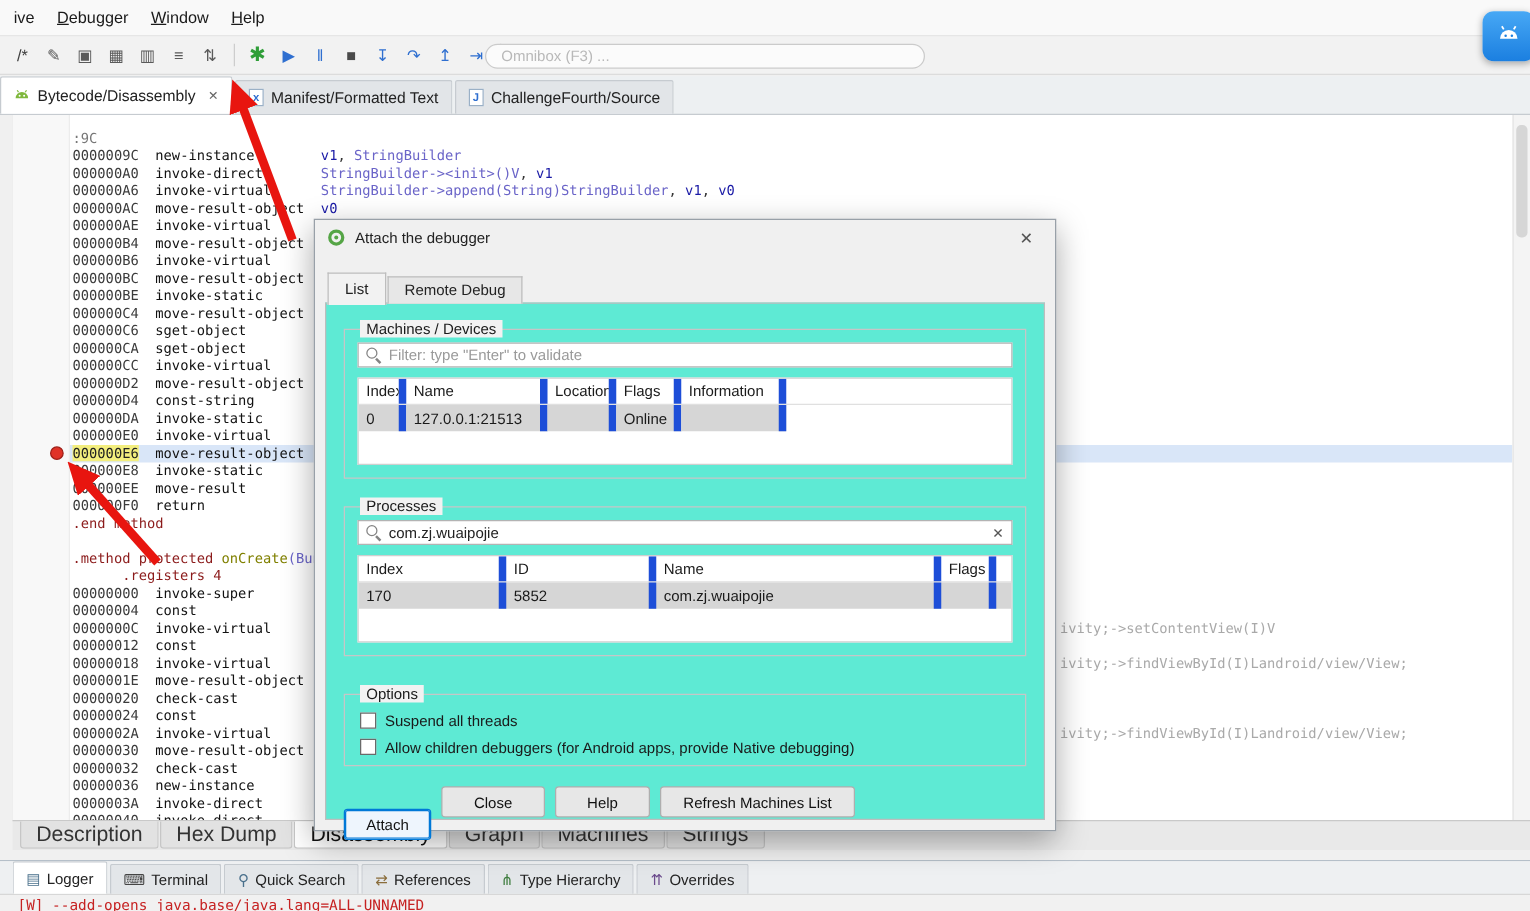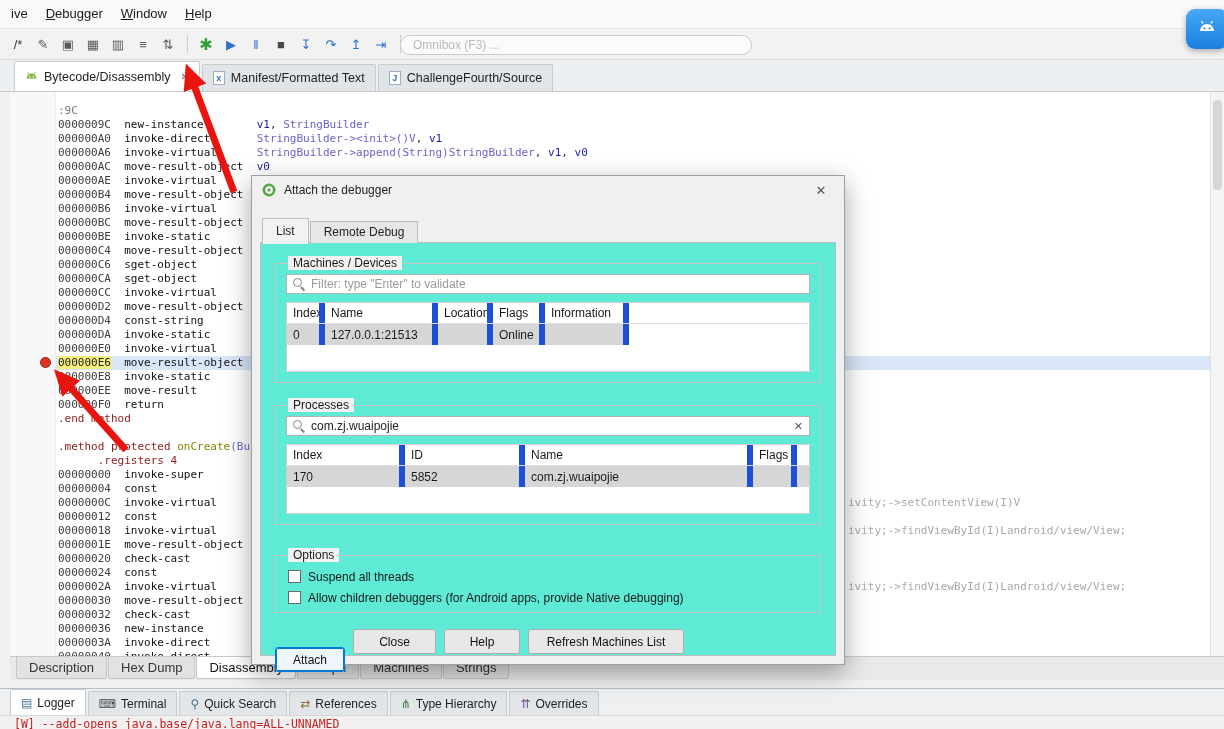--- a/index.html
+++ b/index.html
@@ -10,46 +10,46 @@
   
   .menubar{position:absolute;left:0;top:0;right:0;height:28px;background:#f9f9f9;display:flex;align-items:center;padding-left:2px;font-size:13px}
   .menu-item{padding:0 9px;line-height:26px;cursor:default}
   .mn-u{text-decoration:underline}
 
   
   .toolbar{position:absolute;left:0;top:28px;right:0;height:32px;background:#f2f2f2;border-top:1px solid #e6e6e6;border-bottom:1px solid #dcdcdc;display:flex;align-items:center;padding-left:6px}
   .tb-icons{display:flex;align-items:center}
   .tb-icon{display:inline-flex;width:24px;height:24px;align-items:center;justify-content:center;font-size:13px;margin-right:1px;border-radius:3px;cursor:default}
   .tb-sep{width:1px;height:18px;background:#cdcdcd;margin:0 6px}
-  .omnibox{position:absolute;left:400px;top:6px;width:352px;height:20px;border:1px solid #cbcbcb;border-radius:10px;background:#fbfbfb;font-size:12px;padding:0 12px;color:#333;font-family:"Liberation Sans",sans-serif;outline:none}
+  .omnibox{position:absolute;left:388px;top:6px;width:352px;height:20px;border:1px solid #cbcbcb;border-radius:10px;background:#fbfbfb;font-size:12px;padding:0 12px;color:#333;font-family:"Liberation Sans",sans-serif;outline:none}
   .omnibox::placeholder{color:#b9b9b9}
 
   
-  .doc-tabbar{position:absolute;left:0;top:61px;right:0;height:31px;background:#edf0f2;border-bottom:1px solid #c6cbd0;display:flex;align-items:flex-end;padding-left:14px}
+  .doc-tabbar{position:absolute;left:0;top:61px;right:0;height:31px;background:#edf0f2;border-bottom:1px solid #c6cbd0;display:flex;align-items:flex-end;}
   .doc-tab{display:flex;align-items:center;gap:6px;height:27px;padding:0 10px;font-size:12.5px;color:#222;background:#e2e5e8;border:1px solid #c6cbd0;border-bottom:none;margin-right:2px;border-radius:2px 2px 0 0;cursor:default}
   .doc-tab.active{background:#ffffff;height:30px;position:relative;z-index:2}
   .file-badge{display:inline-grid;place-items:center;width:12px;height:14px;border:1px solid #9ab0c6;background:#fff;color:#2f6fd0;font-size:9px;font-weight:bold}
   .tab-close{font-size:10px;color:#666;margin-left:4px}
 
   
   .code-bg{position:absolute;left:10px;top:92px;right:0;height:564px;background:#fff;border-left:1px solid #d0d0d0}
   .gutter{position:absolute;left:10px;top:92px;width:46px;height:564px;background:#f8f8f8;border-right:1px solid #ececec}
   .bp-dot{position:absolute;left:40px;width:11px;height:11px;border-radius:50%;background:#e03227;border:1px solid #9e1f18;display:none;z-index:3}
   .code-lines{position:absolute;left:56px;top:92px;right:14px;height:564px;padding-top:12px;overflow:hidden;font-family:"DejaVu Sans Mono","Liberation Mono",monospace;font-size:11px}
   .code-line{height:14px;line-height:14px;padding-left:2px;white-space:pre}
   .code-line.hl{background:#d9e6f8}
   .tk-a{color:#3c3c3c}.tk-m{color:#111}.tk-r{color:#1a1aa6}.tk-t{color:#6a64c8}.tk-k{color:#8b1a1a}.tk-f{color:#808000}.tk-l{color:#777}.tk-p{color:#333}
   .tk-ay{color:#222;background:#f3ee7e}
   .code-fragment{position:absolute;left:848px;font-family:"DejaVu Sans Mono","Liberation Mono",monospace;font-size:11px;color:#a9a9a9;white-space:pre;height:14px;line-height:14px}
   .v-scroll{position:absolute;right:0;top:92px;width:14px;height:564px;background:#f4f4f4;border-left:1px solid #e3e3e3}
   .v-thumb{position:absolute;left:2px;top:8px;width:9px;height:90px;background:#d6d6d6;border-radius:4px}
 
   
   .viewtabs{position:absolute;left:10px;top:656px;right:0;height:24px;background:#e9e9e9;border-top:1px solid #c9c9c9;display:flex;align-items:flex-start;padding-left:6px}
-  .viewtab{height:22px;line-height:21px;padding:0 12px;font-size:13px;color:#333;background:#e2e2e2;border:1px solid #c6c6c6;border-top:none;margin-right:1px;border-radius:0 0 3px 3px;cursor:default}
+  .viewtab{height:22px;line-height:21px;padding:0 12px;font-size:17px;color:#333;background:#e2e2e2;border:1px solid #c6c6c6;border-top:none;margin-right:1px;border-radius:0 0 3px 3px;cursor:default}
   .viewtab.active{background:#fff;color:#111}
 
   
   .bottombar{position:absolute;left:0;top:688px;right:0;height:41px;background:#f1f1f1;border-top:1px solid #b5bfc9}
   .btabs{display:flex;align-items:flex-end;height:27px;padding-left:10px;background:#eef0f2;border-bottom:1px solid #d7d7d7}
   .btab{display:flex;align-items:center;gap:5px;height:24px;padding:0 10px;font-size:12px;color:#222;background:#e3e6e9;border:1px solid #c6cbd0;border-bottom:none;margin-right:2px;border-radius:2px 2px 0 0;cursor:default}
   .btab.active{background:#fff;height:26px}
   .btab-icon{font-size:12px}
   .logline{position:absolute;left:14px;top:717px;font-family:"DejaVu Sans Mono","Liberation Mono",monospace;font-size:11.5px;color:#c62222;white-space:pre;z-index:2}
 

